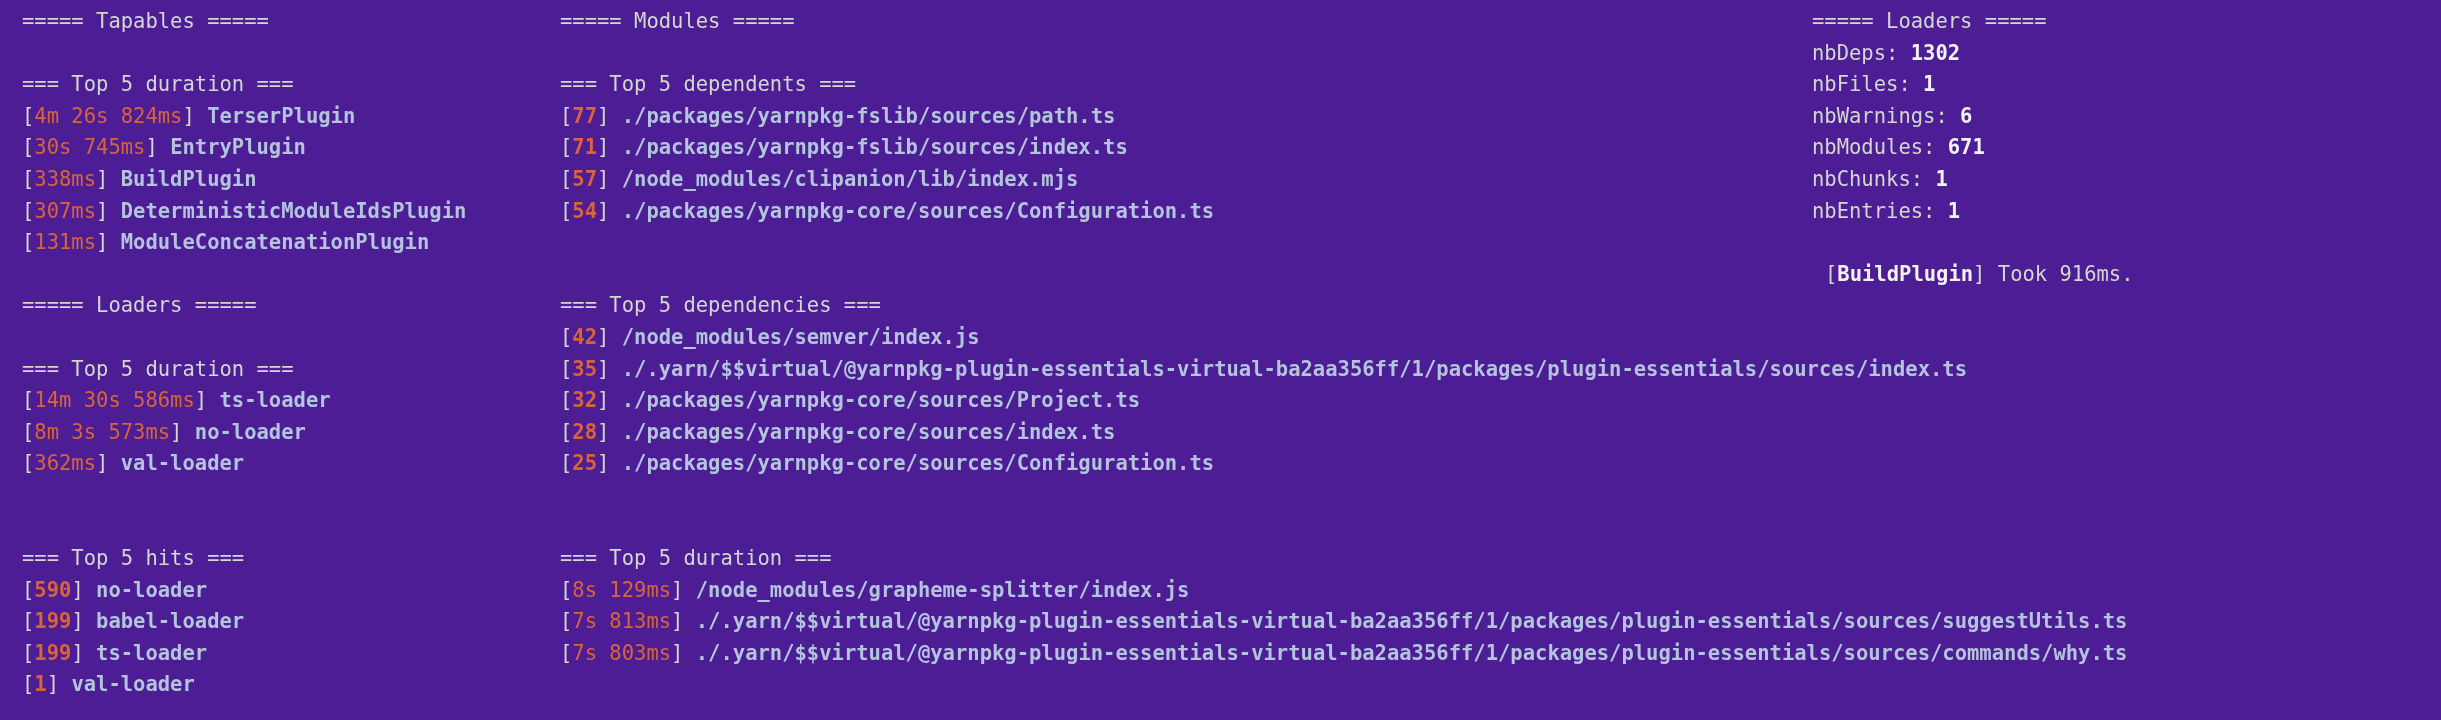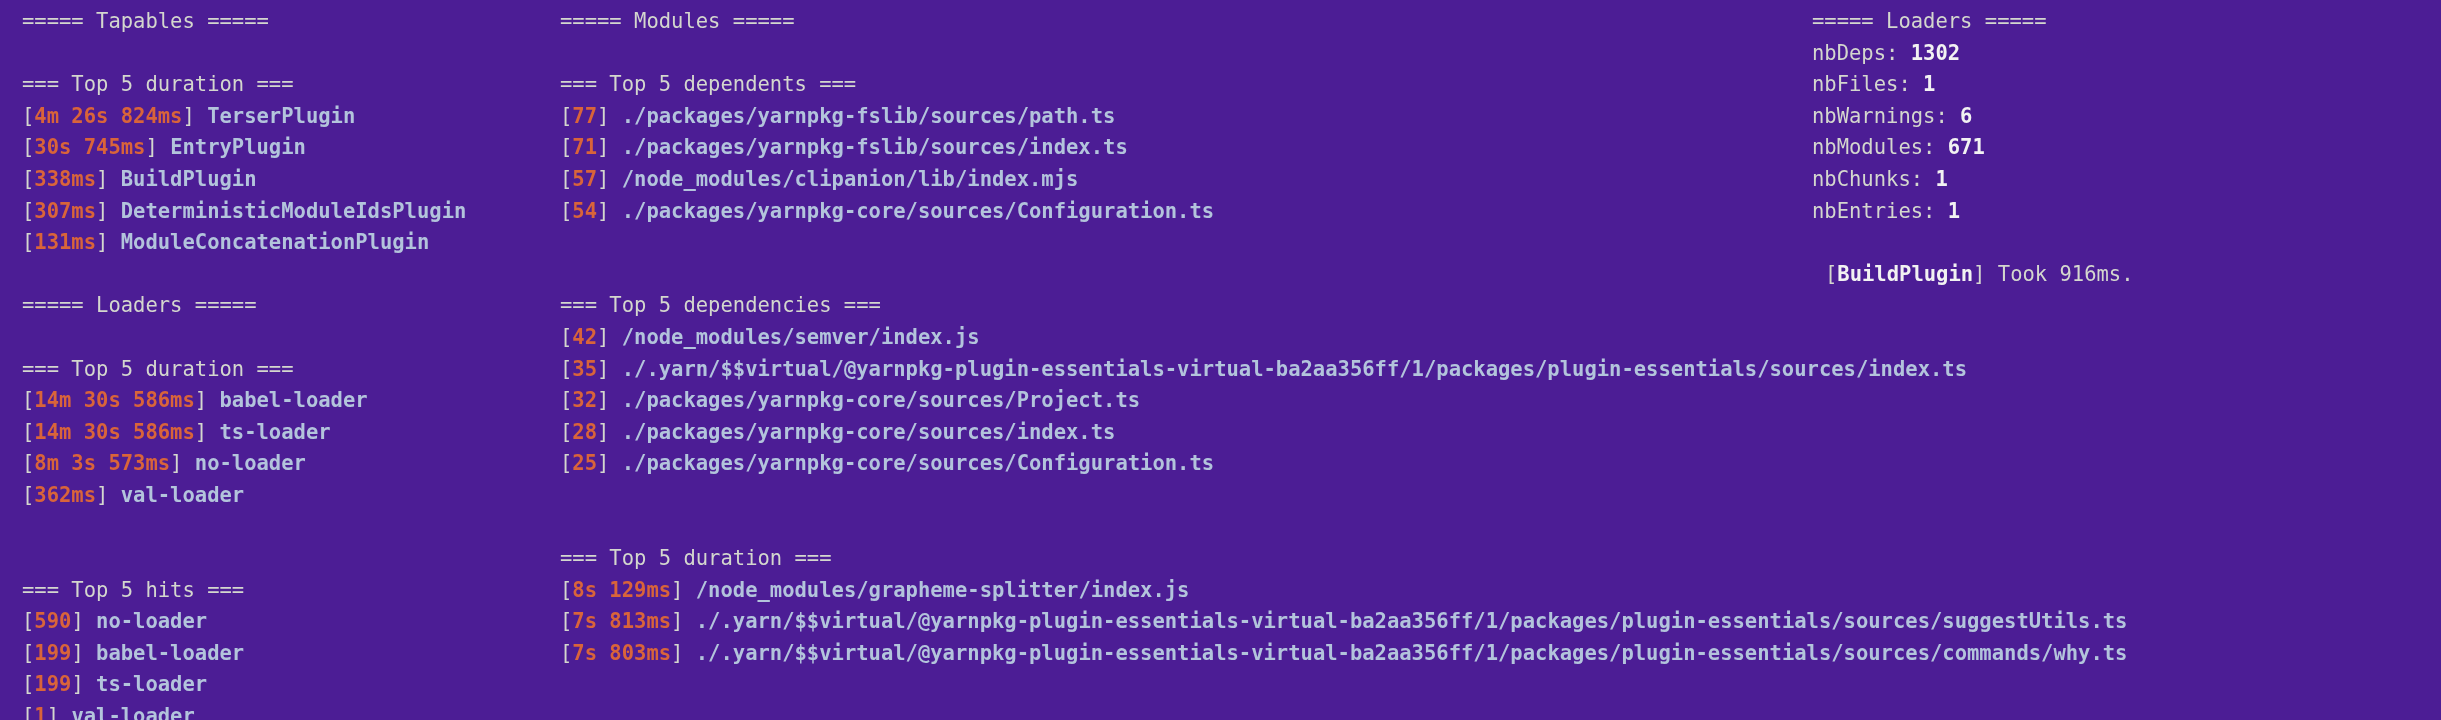--- a/index.html
+++ b/index.html
@@ -24,21 +24,21 @@
   #col-tapables{ left:22px; top:6px; }
   #col-modules { left:560px; top:6px; }
   #col-general { left:1812px; top:6px; }
 
   .line{ height:31.6px; white-space:pre; }
   .blank{ height:31.6px; }
 
   .section-title{ color:#d4d7ce; }
   .sub-title{ color:#d4d7ce; }
   .bracket{ color:#d4d7ce; }
-  .metric{ color:#d9643a; font-weight:bold; }
+  .metric{ color:#d9643a; font-weight:normal; }
   .count{ color:#d9643a; font-weight:bold; }
   .name{ color:#b3c4dc; font-weight:bold; }
   .path{ color:#b3c4dc; font-weight:bold; }
   .gkey{ color:#d4d7ce; }
   .gval{ color:#f2f2f2; font-weight:bold; }
   .note-name{ color:#f2f2f2; font-weight:bold; }
   .note-text{ color:#d4d7ce; }
 </style>
 </head>
 <body>
@@ -55,21 +55,20 @@
     <div class="line"><span class="bracket">[</span><span class="metric">30s 745ms</span><span class="bracket">] </span><span class="name">EntryPlugin</span></div>
     <div class="line"><span class="bracket">[</span><span class="metric">338ms</span><span class="bracket">] </span><span class="name">BuildPlugin</span></div>
     <div class="line"><span class="bracket">[</span><span class="metric">307ms</span><span class="bracket">] </span><span class="name">DeterministicModuleIdsPlugin</span></div>
     <div class="line"><span class="bracket">[</span><span class="metric">131ms</span><span class="bracket">] </span><span class="name">ModuleConcatenationPlugin</span></div>
 
     <div class="blank"></div>
     <div class="line section-title">===== Loaders =====</div>
     <div class="blank"></div>
     <div class="line sub-title">=== Top 5 duration ===</div>
 
-    <div class="line"><span class="bracket">[</span><span class="metric">14m 30s 586ms</span><span class="bracket">] </span><span class="name">babel-loader</span></div>
     <div class="line"><span class="bracket">[</span><span class="metric">14m 30s 586ms</span><span class="bracket">] </span><span class="name">ts-loader</span></div>
     <div class="line"><span class="bracket">[</span><span class="metric">8m 3s 573ms</span><span class="bracket">] </span><span class="name">no-loader</span></div>
     <div class="line"><span class="bracket">[</span><span class="metric">362ms</span><span class="bracket">] </span><span class="name">val-loader</span></div>
 
     <div class="blank"></div>
     <div class="blank"></div>
     <div class="line sub-title">=== Top 5 hits ===</div>
 
     <div class="line"><span class="bracket">[</span><span class="count">590</span><span class="bracket">] </span><span class="name">no-loader</span></div>
     <div class="line"><span class="bracket">[</span><span class="count">199</span><span class="bracket">] </span><span class="name">babel-loader</span></div>

